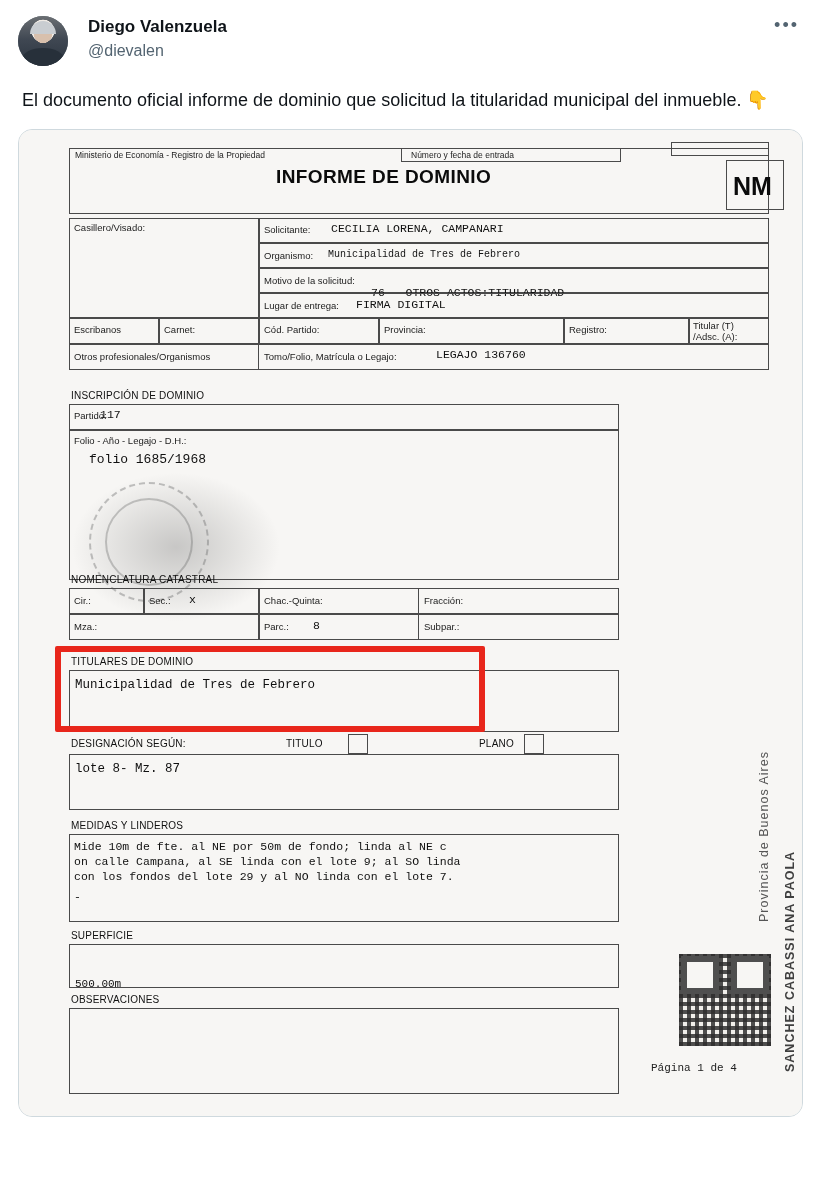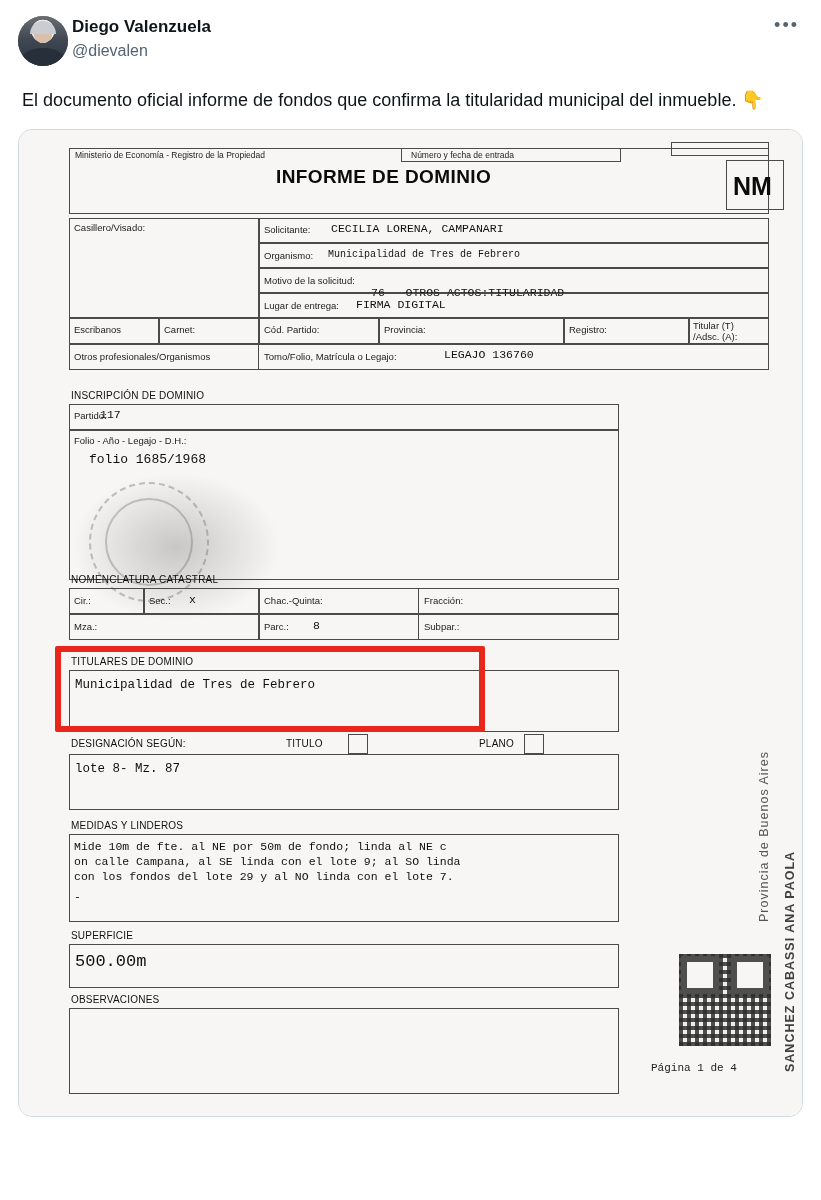--- a/index.html
+++ b/index.html
@@ -40,21 +40,21 @@
     border-radius: 50% 50% 0 0;
     background: #27303a;
   }
   .avatar .hair {
     position: absolute;
     left: 12px; top: 5px; width: 26px; height: 13px;
     border-radius: 13px 13px 0 0;
     background: #c9cdd1;
   }
   .names {
-    margin-left: 4px;
+    margin-left: 20px;
     flex: 1 1 auto;
     min-width: 0;
   }
   .display-name {
     font-size: 17px;
     font-weight: bold;
     color: #0f1419;
     line-height: 21px;
   }
   .handle {
@@ -206,21 +206,21 @@
       <div class="hair"></div>
       <div class="shirt"></div>
     </div>
     <div class="names">
       <div class="display-name">Diego Valenzuela</div>
       <div class="handle">@dievalen</div>
     </div>
     <div class="more-btn">•••</div>
   </div>
 
-  <div class="tweet-text">El documento oficial informe de fondos que confirma la titularidad municipal del inmueble. 👇</div>
+  <div class="tweet-text">El documento oficial informe de dominio que solicitud la titularidad municipal del inmueble. 👇</div>
 
   <div class="media-card">
     <div class="doc">
       <div class="doc-inner">
 
         <div class="bx" style="left:28px; top:6px; width:700px; height:66px;"></div>
         <div class="bx" style="left:360px; top:6px; width:220px; height:14px;"></div>
         <div class="bx" style="left:630px; top:0px; width:98px; height:14px;"></div>
         <div class="topline" style="left:34px; top:8px;">Ministerio de Economía - Registro de la Propiedad</div>
         <div class="topline" style="left:370px; top:8px;">Número y fecha de entrada</div>
@@ -261,21 +261,21 @@
         <div class="lbl" style="left:223px; top:182px;">Cód. Partido:</div>
         <div class="lbl" style="left:343px; top:182px;">Provincia:</div>
         <div class="lbl" style="left:528px; top:182px;">Registro:</div>
         <div class="lbl" style="left:652px; top:178px;">Titular (T)</div>
         <div class="lbl" style="left:652px; top:189px;">/Adsc. (A):</div>
 
         <div class="bx" style="left:28px; top:202px; width:700px; height:26px;"></div>
         <div class="bx" style="left:28px; top:202px; width:190px; height:26px;"></div>
         <div class="lbl" style="left:33px; top:209px;">Otros profesionales/Organismos</div>
         <div class="lbl" style="left:223px; top:209px;">Tomo/Folio, Matrícula o Legajo:</div>
-        <div class="mono" style="left:395px; top:206px;margin-left:8px;">LEGAJO 136760</div>
+        <div class="mono" style="left:395px; top:206px;">LEGAJO 136760</div>
 
         <div class="section-lbl" style="left:30px; top:248px;">INSCRIPCIÓN DE DOMINIO</div>
         <div class="bx" style="left:28px; top:262px; width:550px; height:26px;"></div>
         <div class="lbl" style="left:33px; top:268px;">Partido:</div>
         <div class="mono" style="left:59px; top:266px;">117</div>
 
         <div class="bx" style="left:28px; top:288px; width:550px; height:150px;"></div>
         <div class="lbl" style="left:33px; top:293px;">Folio - Año - Legajo - D.H.:</div>
         <div class="mono" style="left:48px; top:310px; font-size:13px;">folio 1685/1968</div>
 
@@ -316,21 +316,21 @@
 
         <div class="section-lbl" style="left:30px; top:678px;">MEDIDAS Y LINDEROS</div>
         <div class="bx" style="left:28px; top:692px; width:550px; height:88px;"></div>
         <div class="mono" style="left:33px; top:698px; font-size:11.5px;">Mide 10m de fte. al NE  por 50m de fondo; linda al  NE c</div>
         <div class="mono" style="left:33px; top:713px; font-size:11.5px;">on calle Campana, al SE linda con el lote 9; al SO linda</div>
         <div class="mono" style="left:33px; top:728px; font-size:11.5px;"> con los fondos del lote 29 y al NO linda con el lote 7.</div>
         <div class="mono" style="left:33px; top:748px; font-size:11.5px;">-</div>
 
         <div class="section-lbl" style="left:30px; top:788px;">SUPERFICIE</div>
         <div class="bx" style="left:28px; top:802px; width:550px; height:44px;"></div>
-        <div class="mono" style="left:34px; top:810px; font-size:17px;">500.00m</div>
+        <div class="mono" style="left:34px; top:836px; font-size:11px;">500.00m</div>
 
         <div class="section-lbl" style="left:30px; top:852px;">OBSERVACIONES</div>
         <div class="bx" style="left:28px; top:866px; width:550px; height:86px;"></div>
 
         <div class="sidetext" style="left:716px; top:780px; transform: rotate(-90deg);">Provincia de Buenos Aires</div>
         <div class="sidetext" style="left:742px; top:930px; transform: rotate(-90deg); font-weight:bold; color:#3f3f3f;">SANCHEZ CABASSI ANA PAOLA</div>
 
         <div class="qr" style="left:638px; top:812px;"></div>
         <div class="pagina" style="left:610px; top:920px;">Página 1 de 4</div>
 

